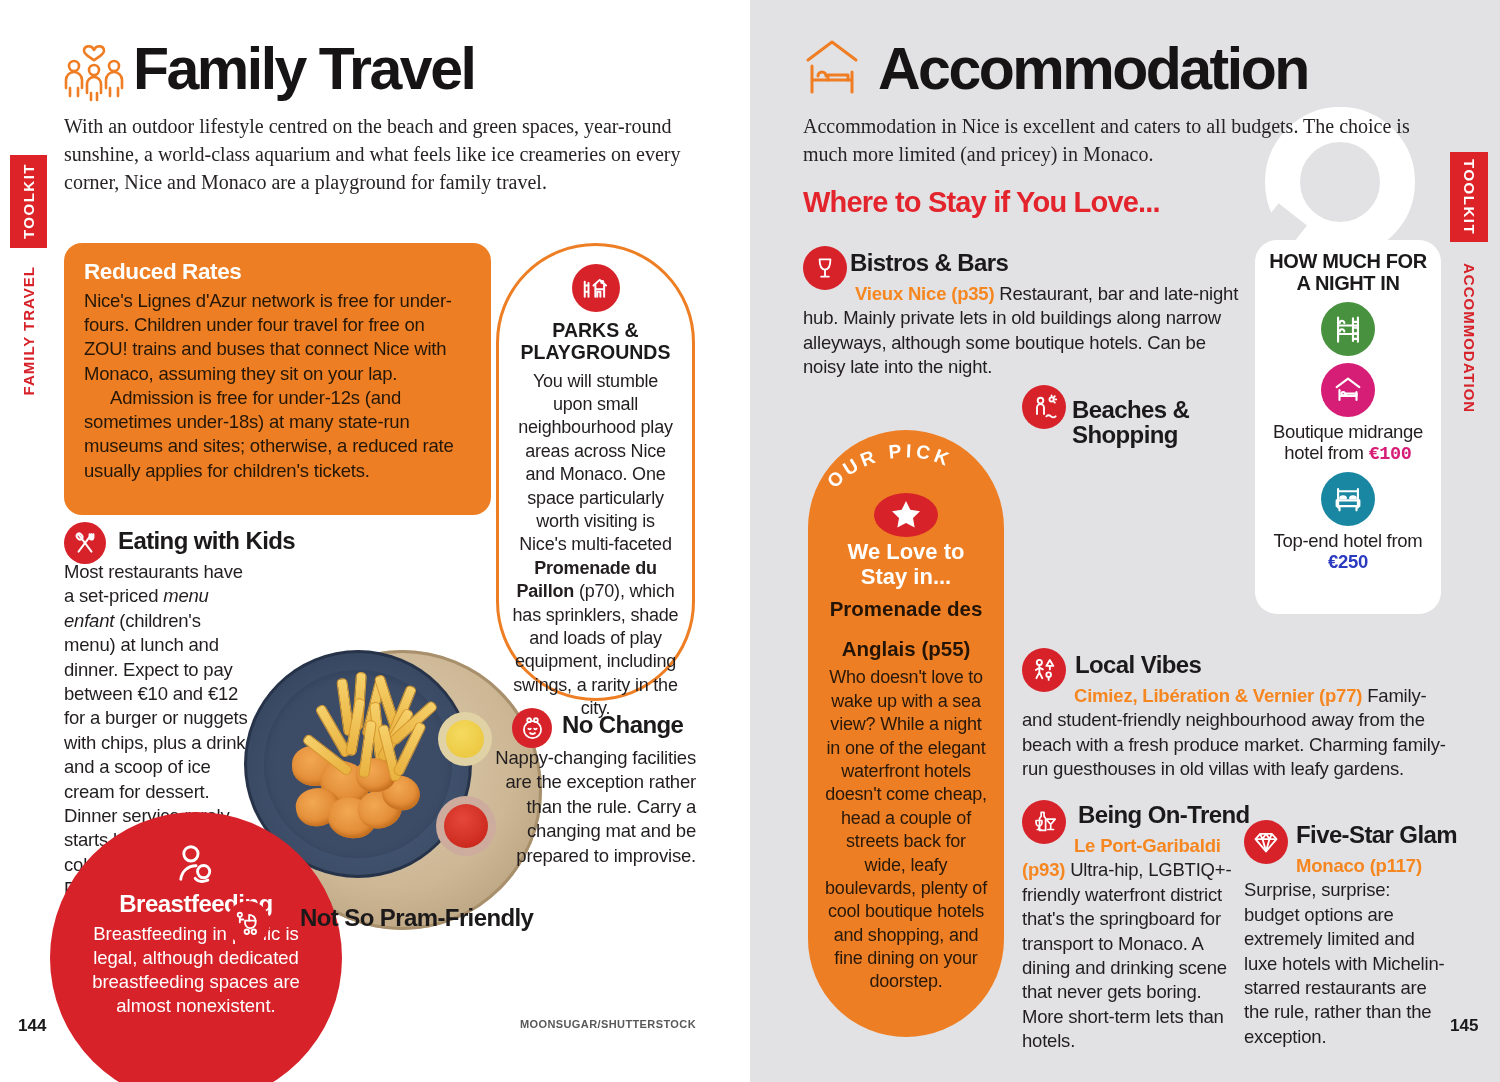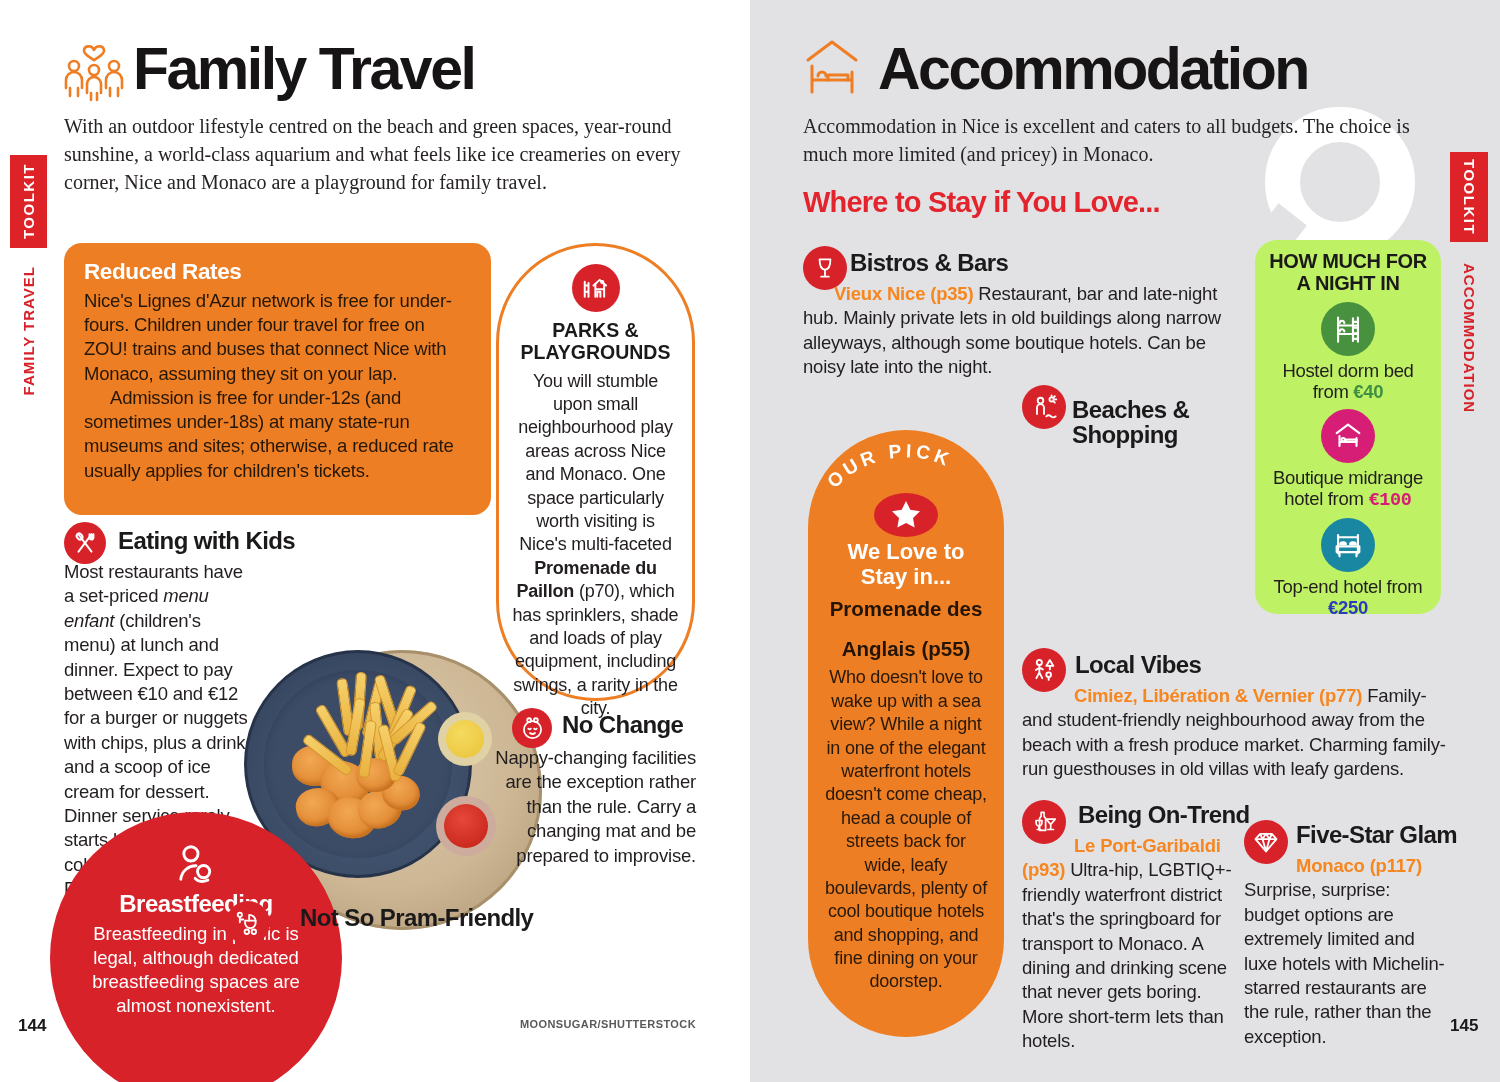--- a/index.html
+++ b/index.html
@@ -62,21 +62,21 @@
 
   
   .ourpick { background:#EE7E23; border-radius:100px; text-align:center; }
   .ourpick .wl { color:#ffffff; font-weight:bold; font-size:22px; line-height:1.12; }
   .ourpick .place { color:#231406; font-weight:bold; font-size:20.5px; line-height:1.15; margin-top:8px; }
   .ourpick .ob { font-size:18px; line-height:1.3; color:#27180A; padding:6px 17px 0 17px; letter-spacing:-0.2px; }
 
   
   .hanger-ring { width:150px; height:150px; border:35px solid #fff; border-radius:50%; }
   .ring-notch { width:36px; height:22px; background:#E2E2E4; transform:rotate(38deg); }
-  .hanger-body { background:#bef264; border-radius:22px; text-align:center; padding-top:10px; }
+  .hanger-body { background:#ffffff; border-radius:22px; text-align:center; padding-top:10px; }
   .hanger-title { font-weight:bold; font-size:20px; line-height:1.12; color:#1B191A; letter-spacing:-0.4px;}
   .price-circle { width:54px; height:54px; border-radius:50%; margin:7px auto 4px auto;
                   display:flex; align-items:center; justify-content:center; }
   .pc-green { background:#48913E; } .pc-pink { background:#D61E76; } .pc-teal { background:#1A87A2; }
   .price-label { font-size:18.5px; line-height:1.14; padding:0 8px; letter-spacing:-0.3px;}
   .price { font-weight:bold; }
   .pr-green { color:#3E9142; } .pr-pink { color:#D61E76;font-family:Liberation Mono, monospace; } .pr-blue { color:#2B3BBF; }
 
   .credit { font-size:11px; font-weight:bold; color:#58595B; letter-spacing:0.4px; }
   .pagenum { font-size:17px; font-weight:bold; color:#1B191A; }
@@ -254,21 +254,20 @@
       <div class="hanger-title">A NIGHT IN</div>
 
       <div class="price-circle pc-green">
         <svg class="icon" width="34" height="34" viewBox="0 0 24 24" fill="none" stroke="#fff" stroke-width="1.5" stroke-linecap="round">
           <path d="M5 4 v17 M19 4 v17"></path>
           <path d="M5 9.5 h14 M5 15.5 h14"></path>
           <path d="M6.2 7.8 a1.6 1.6 0 0 1 3.2 0 M6.2 13.8 a1.6 1.6 0 0 1 3.2 0"></path>
           <path d="M15.5 4.5 v16 M15.5 7 h3.5 M15.5 11 h3.5 M15.5 15 h3.5 M15.5 19 h3.5"></path>
         </svg>
       </div>
-      <div class="price-label"><span>Hostel dorm bed from </span><span class="price pr-green">€40</span></div>
 
       <div class="price-circle pc-pink">
         <svg class="icon" width="34" height="34" viewBox="0 0 24 24" fill="none" stroke="#fff" stroke-width="1.5" stroke-linecap="round" stroke-linejoin="round">
           <path d="M4 10 l8-6 8 6"></path>
           <path d="M6 12 v7 M6 16.2 h12 M18 13.5 v5.5"></path>
           <circle cx="8.6" cy="14.6" r="1.2"></circle>
           <path d="M10.5 16.2 v-1.6 h7.5 v1.6"></path>
         </svg>
       </div>
       <div class="price-label"><span>Boutique midrange hotel from </span><span class="price pr-pink">€100</span></div>
@@ -297,21 +296,21 @@
     <div class="abs intro" style="left:53px; top:112px; width:640px;">Accommodation in Nice is excellent and caters to all budgets. The choice is much more limited (and pricey) in Monaco.</div>
 
     <div class="abs entry-icon" style="left:53px; top:246px;">
       <svg class="icon" width="26" height="26" viewBox="0 0 24 24" fill="none" stroke="#fff" stroke-width="1.7" stroke-linecap="round" stroke-linejoin="round">
         <path d="M7 4 h10 c0 6.5-2.2 9.5-5 9.5 S7 10.5 7 4 z"></path>
         <path d="M12 13.5 v5.5 M8.5 20 h7"></path>
       </svg>
     </div>
     <div class="abs entry-title" style="left:100px; top:250px;">Bistros &amp; Bars</div>
     <div class="abs body" style="left:53px; top:282px; width:445px;">
-      <span class="link" style="margin-left:31px;text-align:right;">Vieux Nice (p35)</span><span> Restaurant, bar and late-night hub. Mainly private lets in old buildings along narrow alleyways, although some boutique hotels. Can be noisy late into the night.</span>
+      <span class="link" style="margin-left:52px;text-align:right;">Vieux Nice (p35)</span><span> Restaurant, bar and late-night hub. Mainly private lets in old buildings along narrow alleyways, although some boutique hotels. Can be noisy late into the night.</span>
     </div>
 
     <div class="abs entry-icon" style="left:272px; top:385px;">
       <svg class="icon" width="28" height="28" viewBox="0 0 24 24" fill="none" stroke="#fff" stroke-width="1.6" stroke-linecap="round" stroke-linejoin="round">
         <circle cx="9" cy="6.5" r="2.4"></circle>
         <path d="M6 18 v-5.5 a3 3 0 0 1 6 0 V18"></path>
         <circle cx="18.5" cy="5.5" r="1.8"></circle>
         <path d="M18.5 2 v1 M21.5 5.5 h1 M20.6 3.4 l0.7-0.7 M20.6 7.6 l0.7 0.7"></path>
         <path d="M14 20 q2-1.8 4 0 q2 1.8 4 0"></path>
       </svg>

